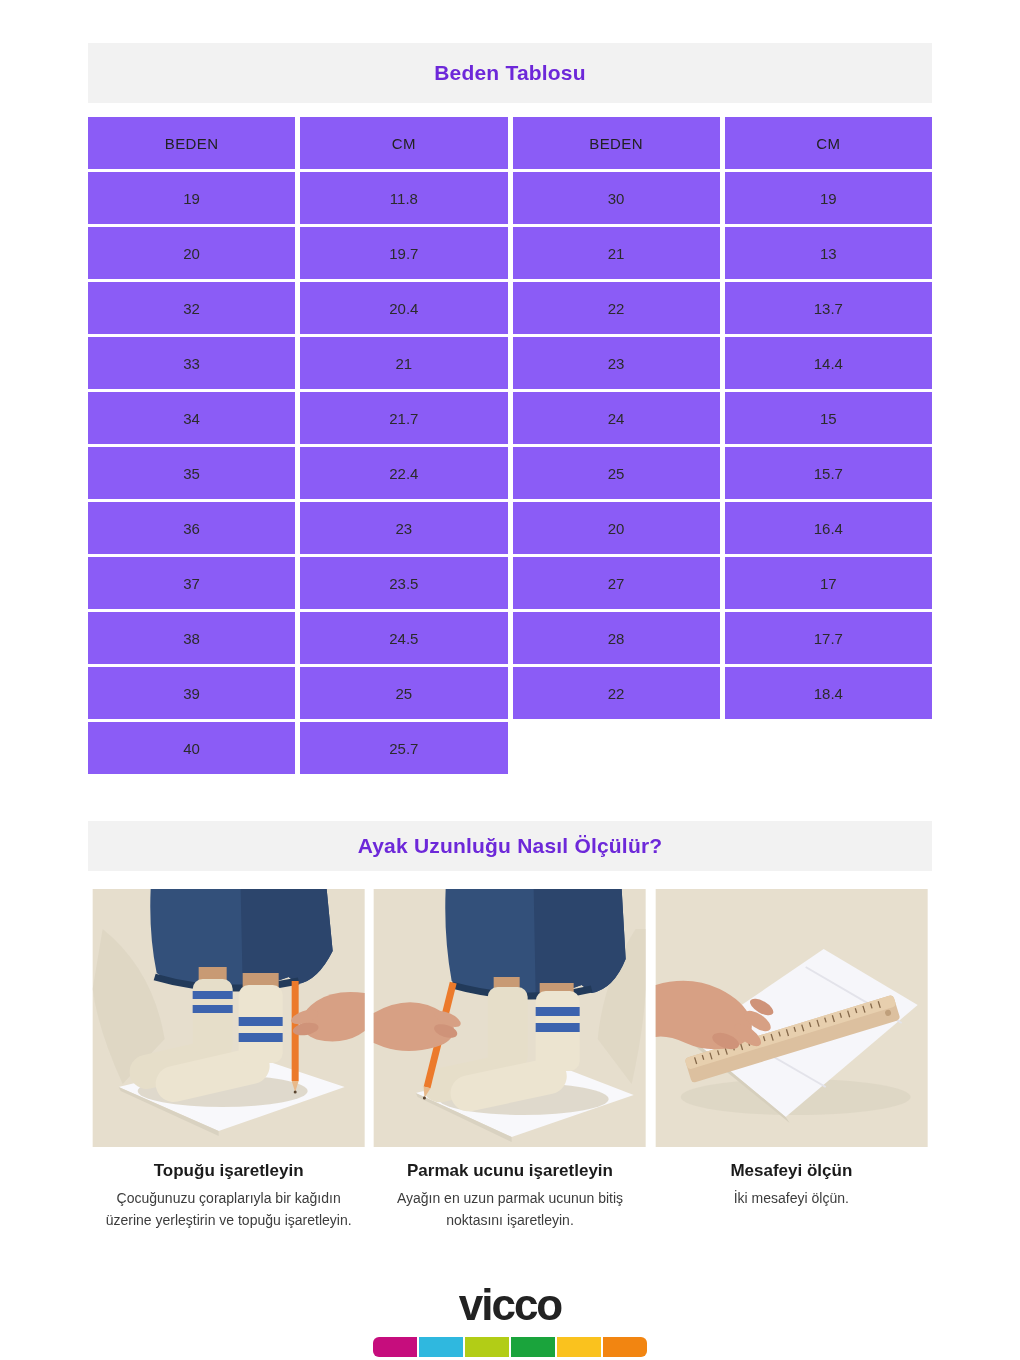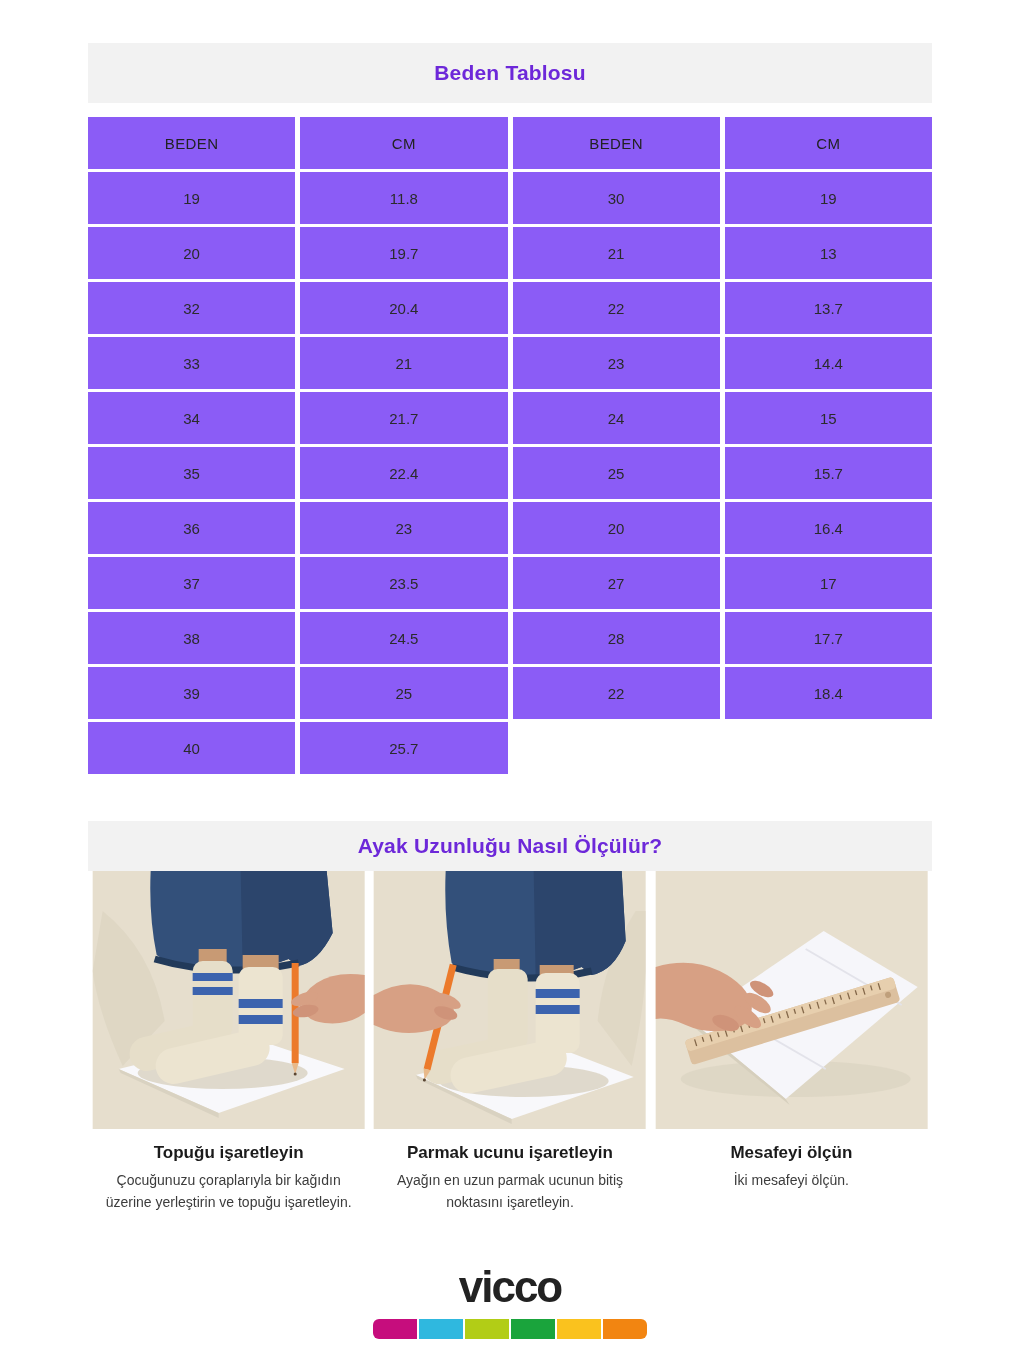--- a/index.html
+++ b/index.html
@@ -15,21 +15,21 @@
 
   .bar { background: #f2f2f2; display: flex; align-items: center; justify-content: center; }
   .bar h2 { margin: 0; font-size: 21px; font-weight: 700; color: #6d28d9; letter-spacing: 0.2px; }
   .title-bar { height: 60px; }
   .section-bar { height: 50px; margin-top: 47px; }
 
   .size-table { margin-top: 14px; display: grid; grid-template-columns: repeat(4, 1fr); column-gap: 5px; row-gap: 3px; }
   .cell { background: #8b5cf6; height: 52px; display: flex; align-items: center; justify-content: center; font-size: 15px; color: #2b2b2b; }
   .cell.head { background: #8b5cf6; color: #222222; letter-spacing: 0.4px; }
 
-  .steps { display: grid; grid-template-columns: repeat(3, 1fr); }
+  .steps { margin-top: 18px; display: grid; grid-template-columns: repeat(3, 1fr); }
   .photo { width: 100%; height: 258px; display: block; }
   .step h3 { margin: 14px 0 0 0; text-align: center; font-size: 17px; font-weight: 700; color: #1b1b1b; }
   .step p { margin: 7px 4px 0 4px; text-align: center; font-size: 14px; line-height: 1.55; color: #3c3c3c; }
 
   .footer { margin-top: 52px; text-align: center; }
   .brand { font-size: 44px; font-weight: 700; letter-spacing: -2px; color: #222222; line-height: 1; }
   .stripe { width: 274px; height: 20px; margin: 10px auto 0 auto; display: flex; gap: 2px; }
   .stripe .seg { flex: 1; }
   .stripe .seg:first-child { border-radius: 6px 0 0 6px; }
   .stripe .seg:last-child { border-radius: 0 6px 6px 0; }

